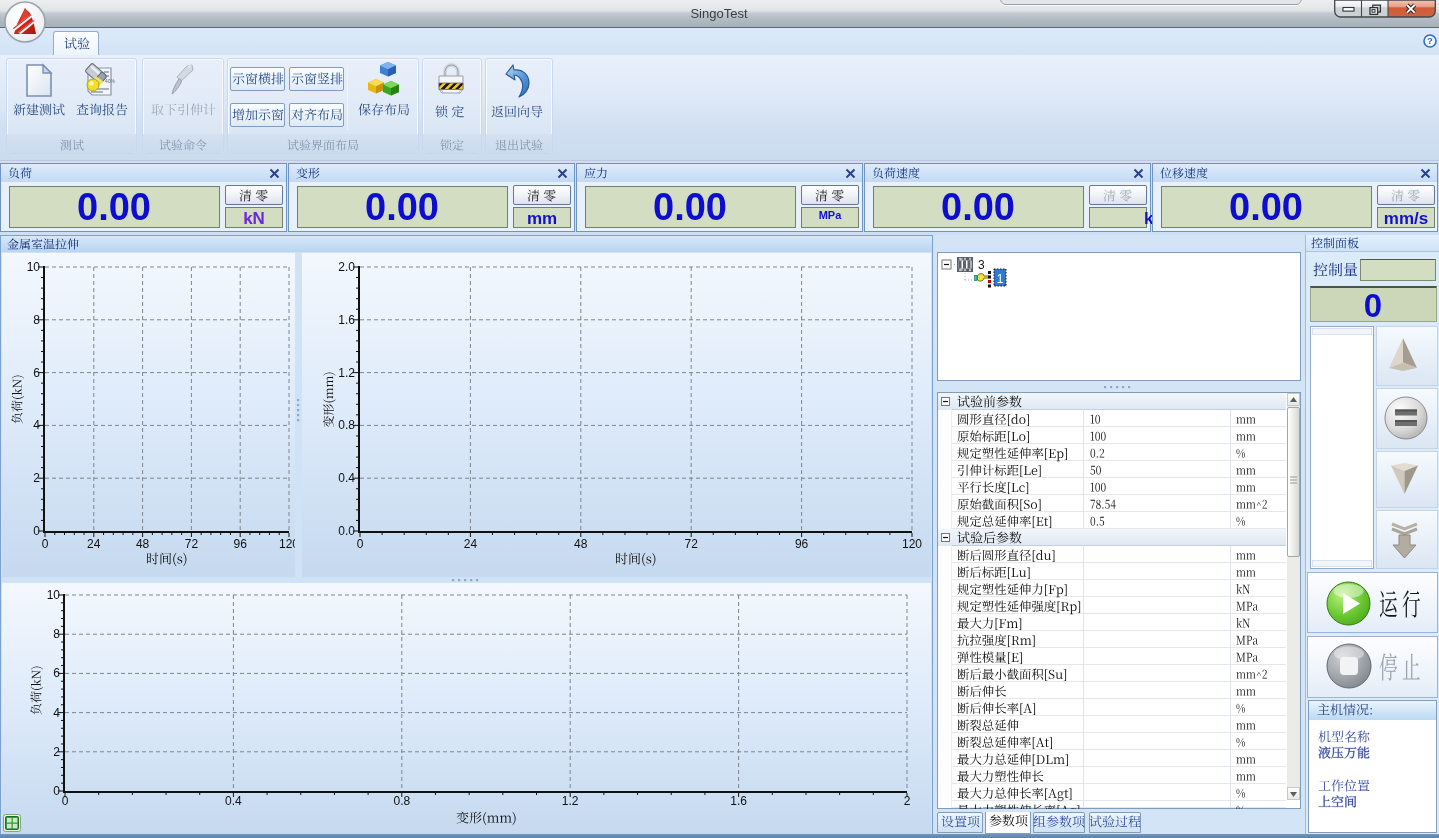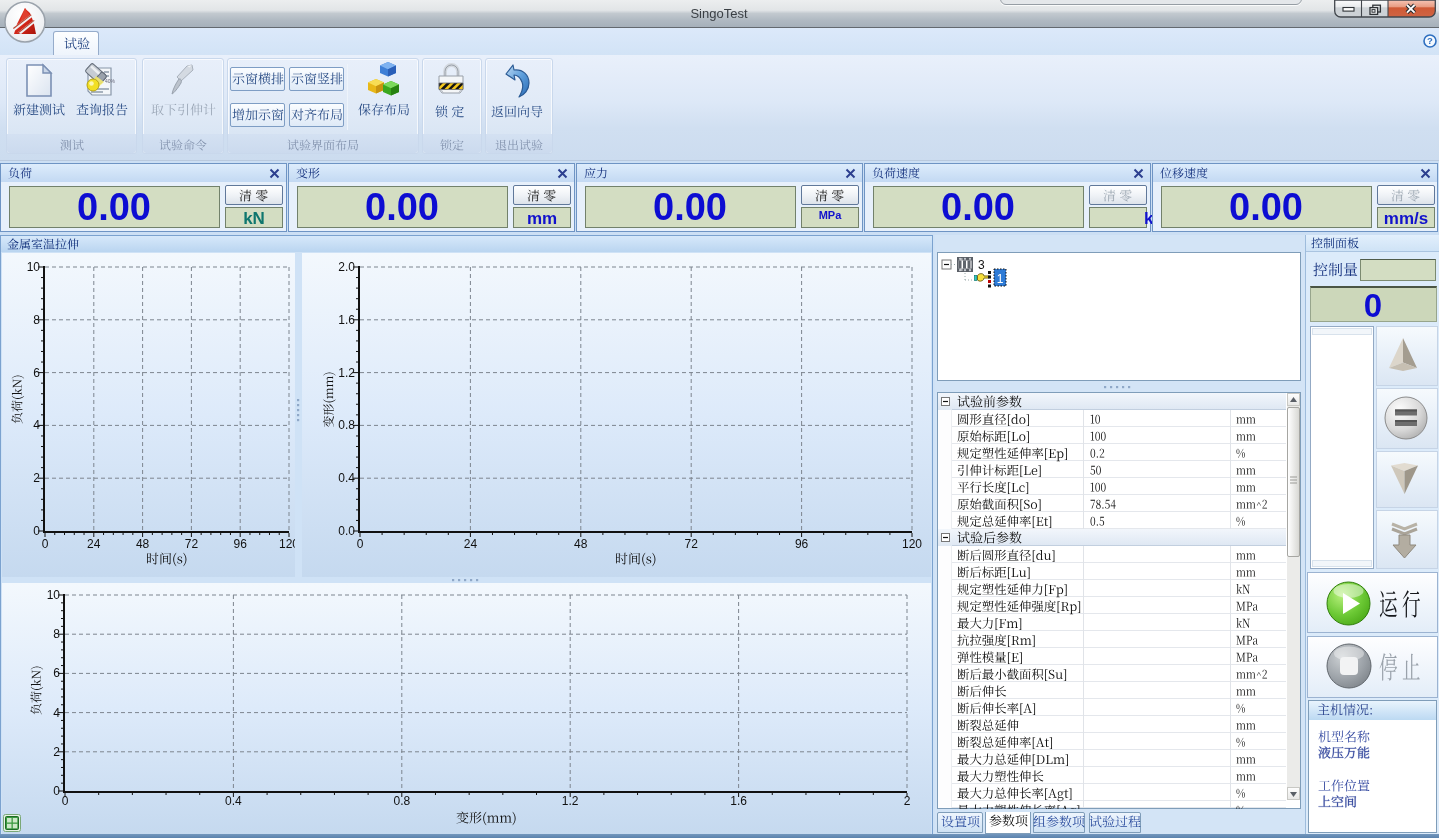--- a/index.html
+++ b/index.html
@@ -435,21 +435,21 @@
 <div class="a" style="left:9.0px;top:186.0px;width:211.0px;height:42.0px;background:#d3ddc2;border:1px solid #72816b;"></div>
 <div class="a" style="left:114.0px;top:186.0px;font-size:38px;color:#0d0dd2;font-family:'Liberation Sans',sans-serif;font-weight:bold;transform:translateX(-50%);">0.00</div>
 <div class="a" style="left:225.0px;top:185.0px;width:58.0px;height:20.0px;background:linear-gradient(180deg,#ffffff 0%,#f0f3f7 50%,#dde3ea 100%);border:1px solid #60789a;border-radius:2px;"></div>
 <svg class="t" style="left:239.3px;top:189.0px;" width="30.0" height="13" viewBox="0 0 30.0 13">
     <g fill="#1c1c1c" transform="translate(0,11.44) scale(0.01300,-0.01300)">
       <use href="#g42" x="0"></use>
       <use href="#g43" x="1256"></use>
     </g>
   </svg>
 <div class="a" style="left:225.0px;top:207.0px;width:58.0px;height:21.0px;background:#d3ddc2;border:1px solid #72816b;"></div>
-<div class="a" style="left:254.0px;top:209.0px;font-size:17px;color:#0f766e;font-family:'Liberation Sans',sans-serif;font-weight:bold;transform:translateX(-50%);">kN</div>
+<div class="a" style="left:254.0px;top:209.0px;font-size:17px;color:#6d28d9;font-family:'Liberation Sans',sans-serif;font-weight:bold;transform:translateX(-50%);">kN</div>
 <div class="a" style="left:288.0px;top:163.0px;width:287.0px;height:69.0px;background:#e7f0fb;border:1px solid #6e94c4;"></div>
 <div class="a" style="left:289.0px;top:164.0px;width:285.0px;height:18.0px;background:linear-gradient(180deg,#ddecfc,#c3d9f3);"></div>
 <svg class="t" style="left:296.0px;top:167.0px;" width="24.0" height="12" viewBox="0 0 24.0 12">
     <g fill="#14317e" transform="translate(0,10.56) scale(0.01200,-0.01200)">
       <use href="#g44" x="0"></use>
       <use href="#g45" x="1000"></use>
     </g>
   </svg>
 <svg class="t" style="left:557px;top:168px" width="11" height="11" viewBox="0 0 11 11">
     <path d="M1.5 1.5 L9.5 9.5 M9.5 1.5 L1.5 9.5" stroke="#2c3f8f" stroke-width="2"></path>

